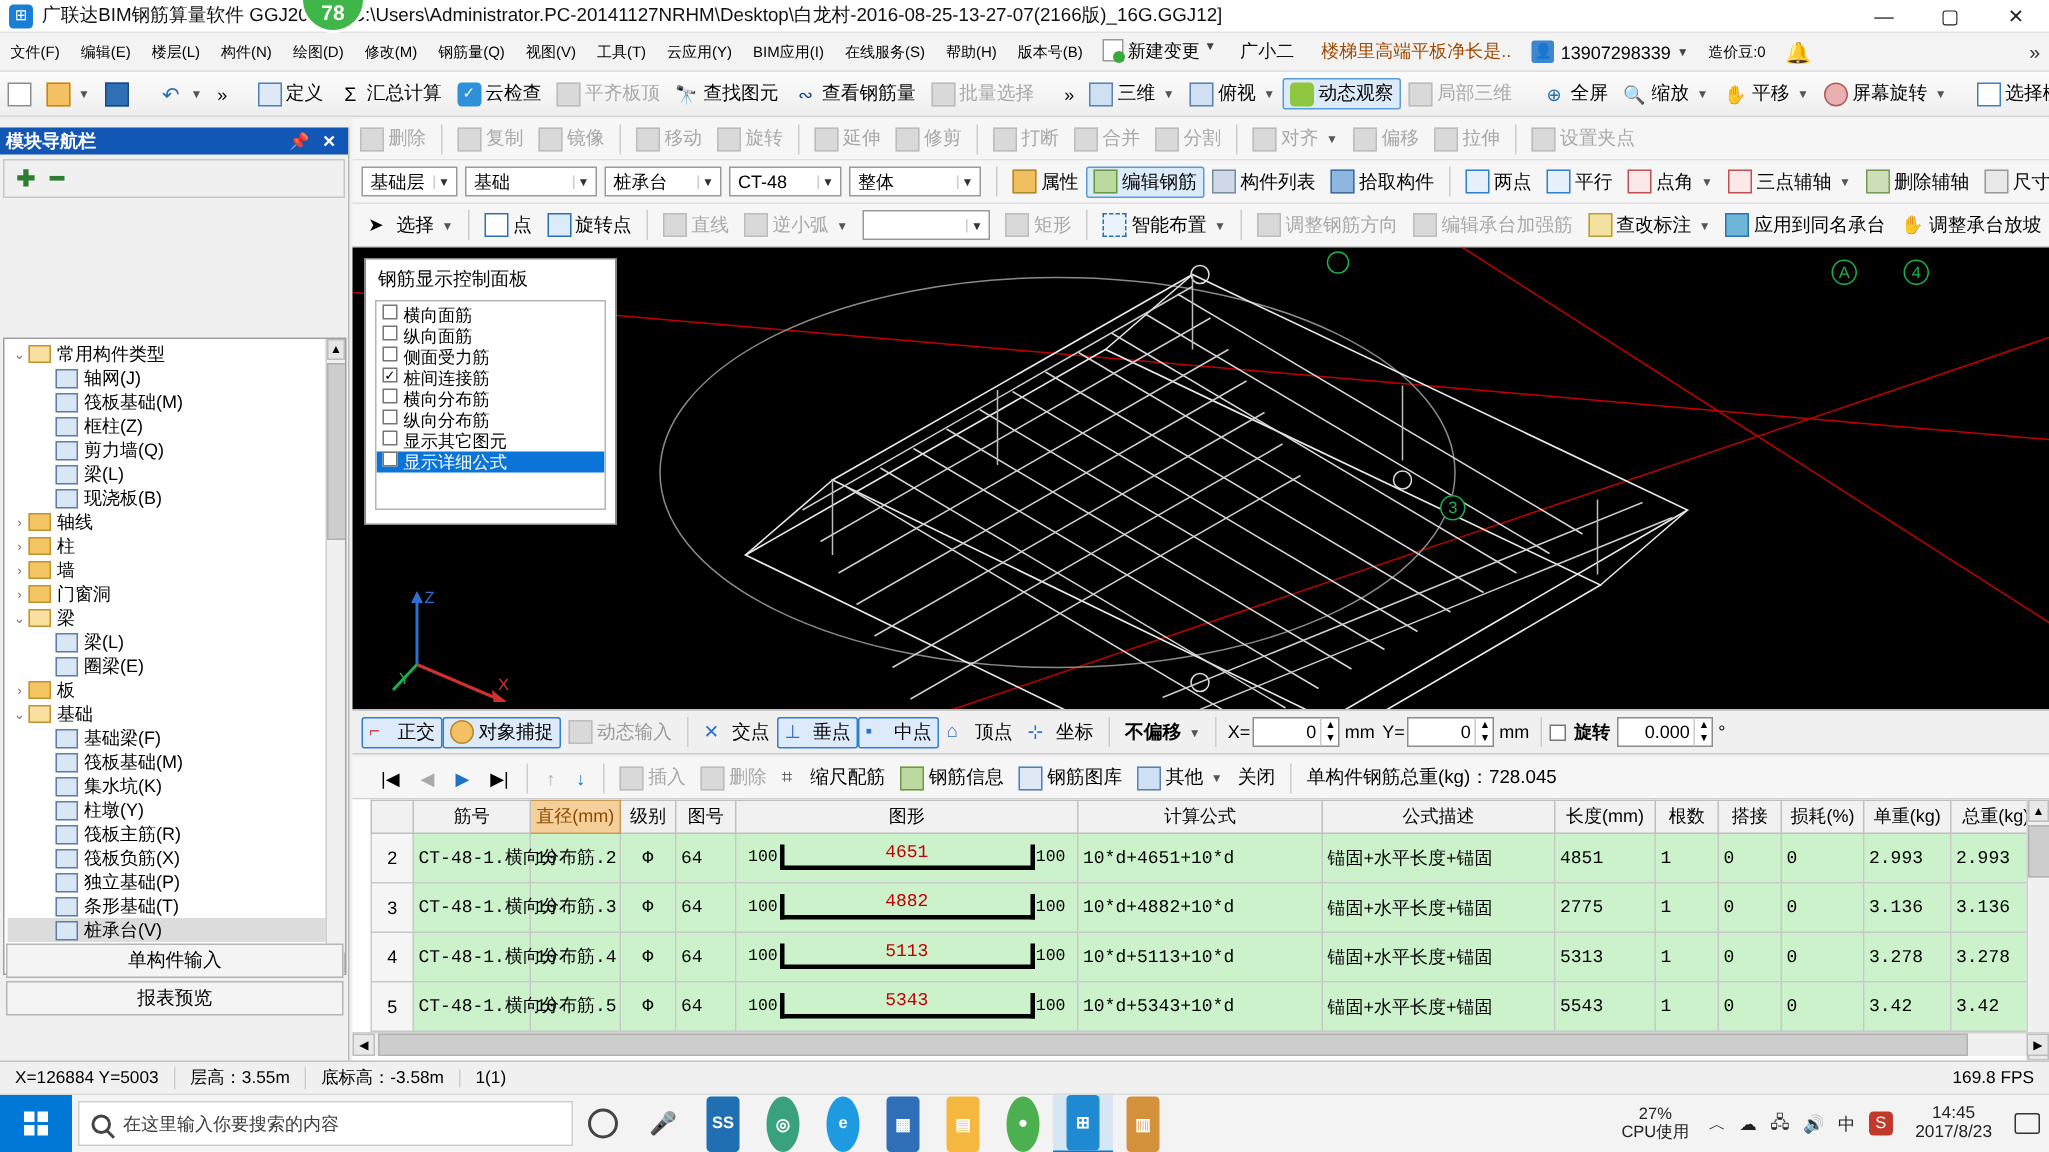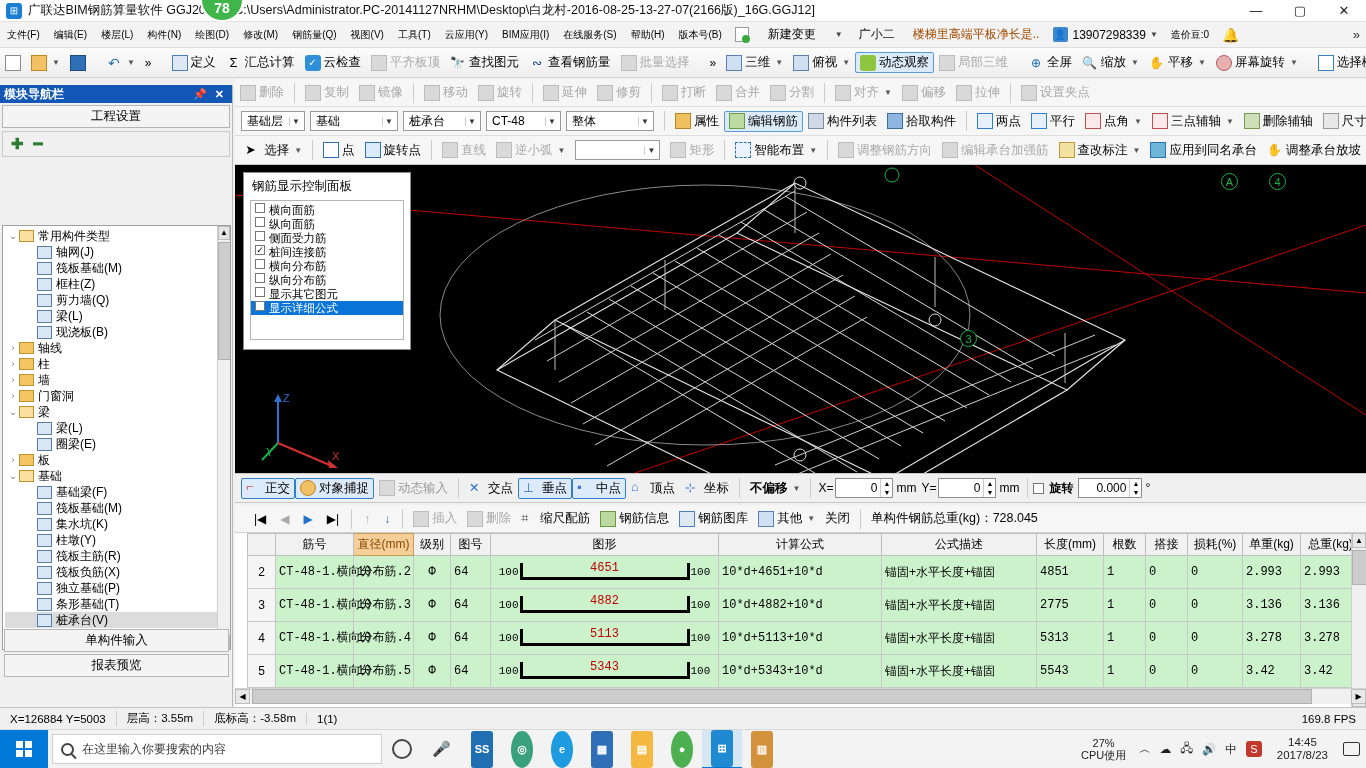--- a/index.html
+++ b/index.html
@@ -39,21 +39,21 @@
     font-size:13px; color:#222;
   }
 
   
   .menubar {
     position:absolute; left:0; top:22px; width:1366px; height:26px;
     background:#f3f3f3; display:flex; align-items:center;
     border-bottom:1px solid #dcdcdc;
   }
   .menu-item { padding:3px 7px; font-size:10px; white-space:nowrap; }
-  .mb-new { display:flex; align-items:center; gap:19px; padding:2px 6px; }
+  .mb-new { display:flex; gap:3px; padding:2px 6px; }
   .mb-ico {
     width:14px; height:15px; background:#fff; border:1px solid #9a9a9a;
     position:relative; display:inline-block;
   }
   .mb-ico:after {
     content:""; position:absolute; right:-2px; bottom:-2px; width:8px; height:8px;
     background:#39a93c; border-radius:50%;
   }
   .caret { font-size:8px; color:#444; }
   .mb-user { display:flex; align-items:center; gap:4px; padding:2px 6px; }
@@ -450,21 +450,20 @@
   </div>
 
   <div class="leftpanel">
     <div class="lp-head">
       <span>模块导航栏</span>
       <span class="sp">
         <span>📌</span>
         <span>✕</span>
       </span>
     </div>
-    <div class="lp-btn">工程设置</div>
     <div class="lp-addbar">
       <span class="plusic">✚</span>
       <span class="minusic">━</span>
     </div>
     <div class="tree">
       <div class="tree-inner" id="tree-inner">
           <div class="trow">
             <span class="tw">⌄</span>
             <span class="tfolder open"></span>
             <span>常用构件类型</span>

